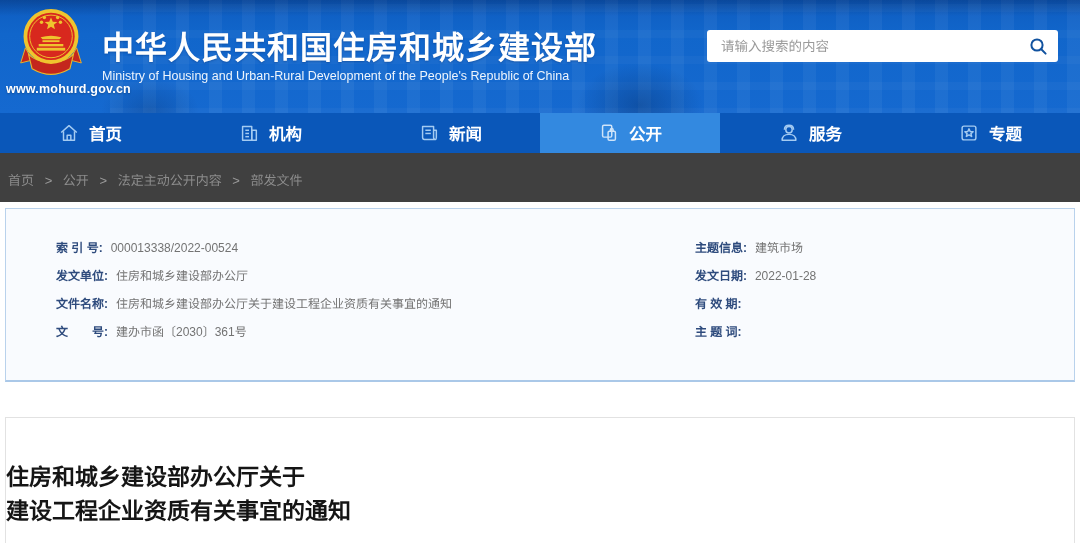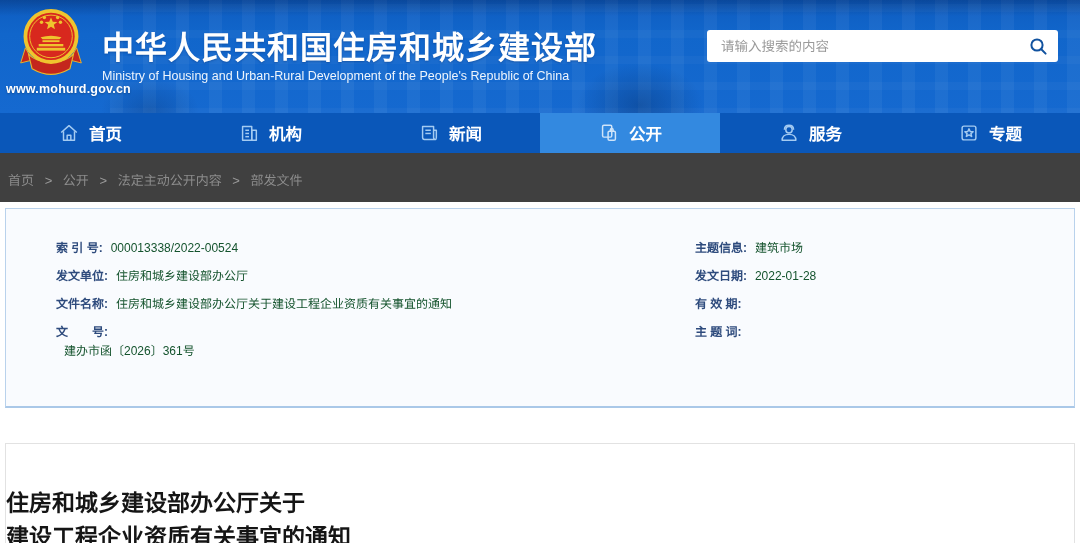--- a/index.html
+++ b/index.html
@@ -48,23 +48,23 @@
   .breadcrumb span { cursor:default; }
   .breadcrumb .crumb { cursor:pointer; }
   .breadcrumb .sep { margin:0 7px; color:#9a9a9a; }
 
   
   .meta-box { margin:6px 5px 0; border:1px solid #b9d2ec; border-bottom:2px solid #aac8e8;
     background:#f9fbfe; padding:30px 50px 34px; display:flex; }
   .meta-col-left { width:66%; }
   .meta-col-right { width:34%; }
   .meta-row { display:flex; font-size:12px; line-height:19px; margin-bottom:9px; }
-  .meta-row:last-child { margin-bottom:11px;flex-direction:column; }
+  .meta-row:last-child { margin-bottom:4px; }
   .meta-label { font-weight:bold; color:#2e4b7d; white-space:pre; flex:none; }
-  .meta-value { color:#14532d; margin-left:8px; }
+  .meta-value { color:#737373; margin-left:8px; }
 
   
   .doc-box { margin:35px 5px 0; border:1px solid #e2e2e2; border-bottom:none;
     height:200px; background:#ffffff; padding-top:42px; }
   .doc-title { font-size:23px; font-weight:bold; color:#151515;
     line-height:34px; }
   .doc-divider { margin:16px 52px 0; border-top:2px solid #dee3ea; height:0; }
 </style>
 </head>
 <body>
@@ -183,21 +183,21 @@
     <div class="meta-row">
       <span class="meta-label">发文单位:</span>
       <span class="meta-value">住房和城乡建设部办公厅</span>
     </div>
     <div class="meta-row">
       <span class="meta-label">文件名称:</span>
       <span class="meta-value">住房和城乡建设部办公厅关于建设工程企业资质有关事宜的通知</span>
     </div>
     <div class="meta-row">
       <span class="meta-label">文　　号:</span>
-      <span class="meta-value">建办市函〔2026〕361号</span>
+      <span class="meta-value">建办市函〔2030〕361号</span>
     </div>
   </div>
   <div class="meta-col-right">
     <div class="meta-row">
       <span class="meta-label">主题信息:</span>
       <span class="meta-value">建筑市场</span>
     </div>
     <div class="meta-row">
       <span class="meta-label">发文日期:</span>
       <span class="meta-value">2022-01-28</span>

